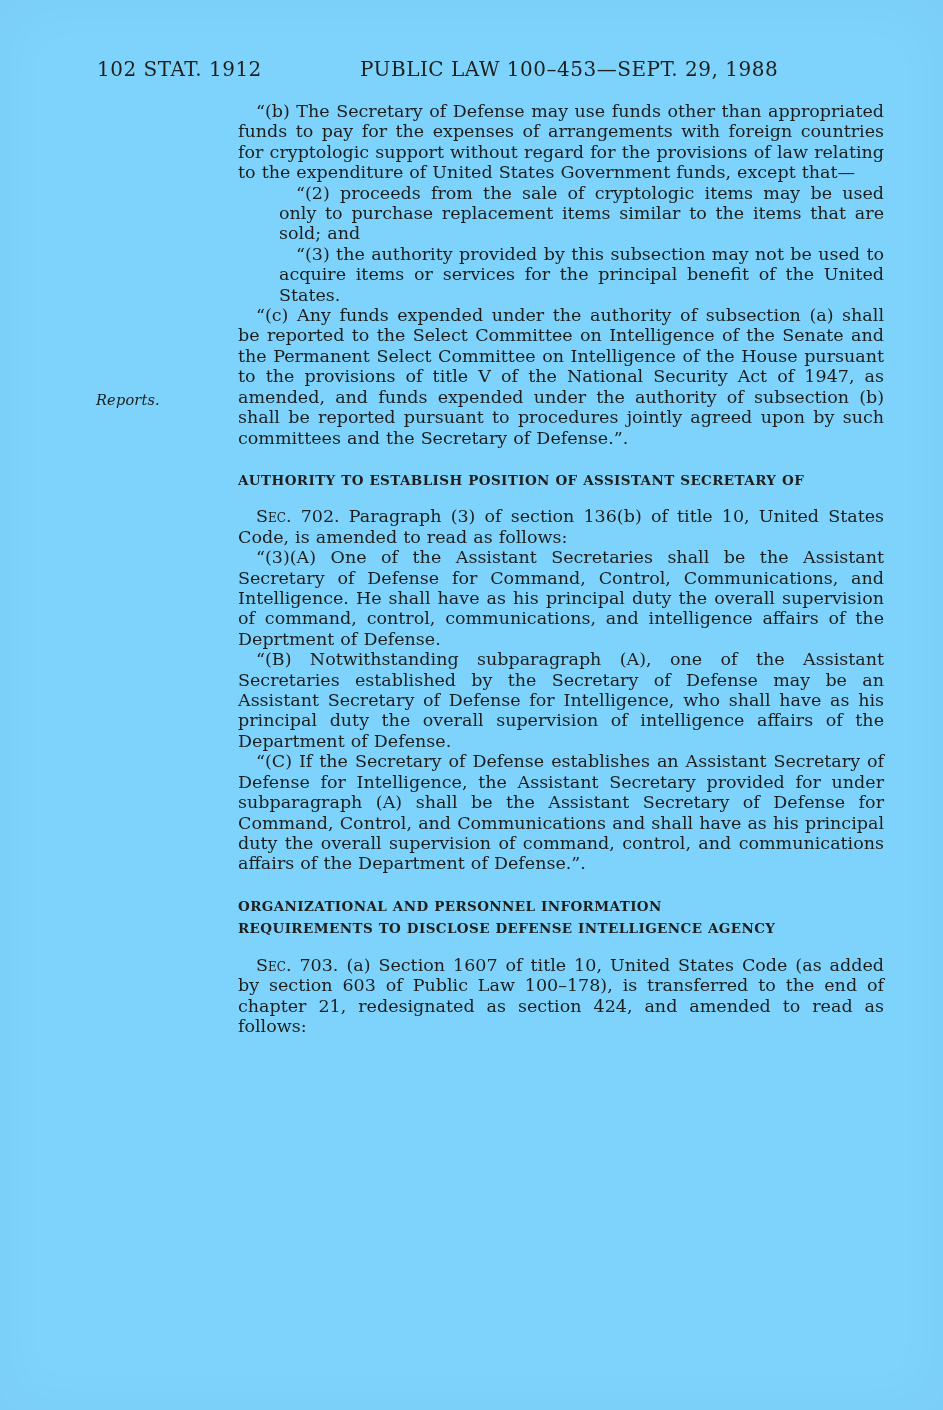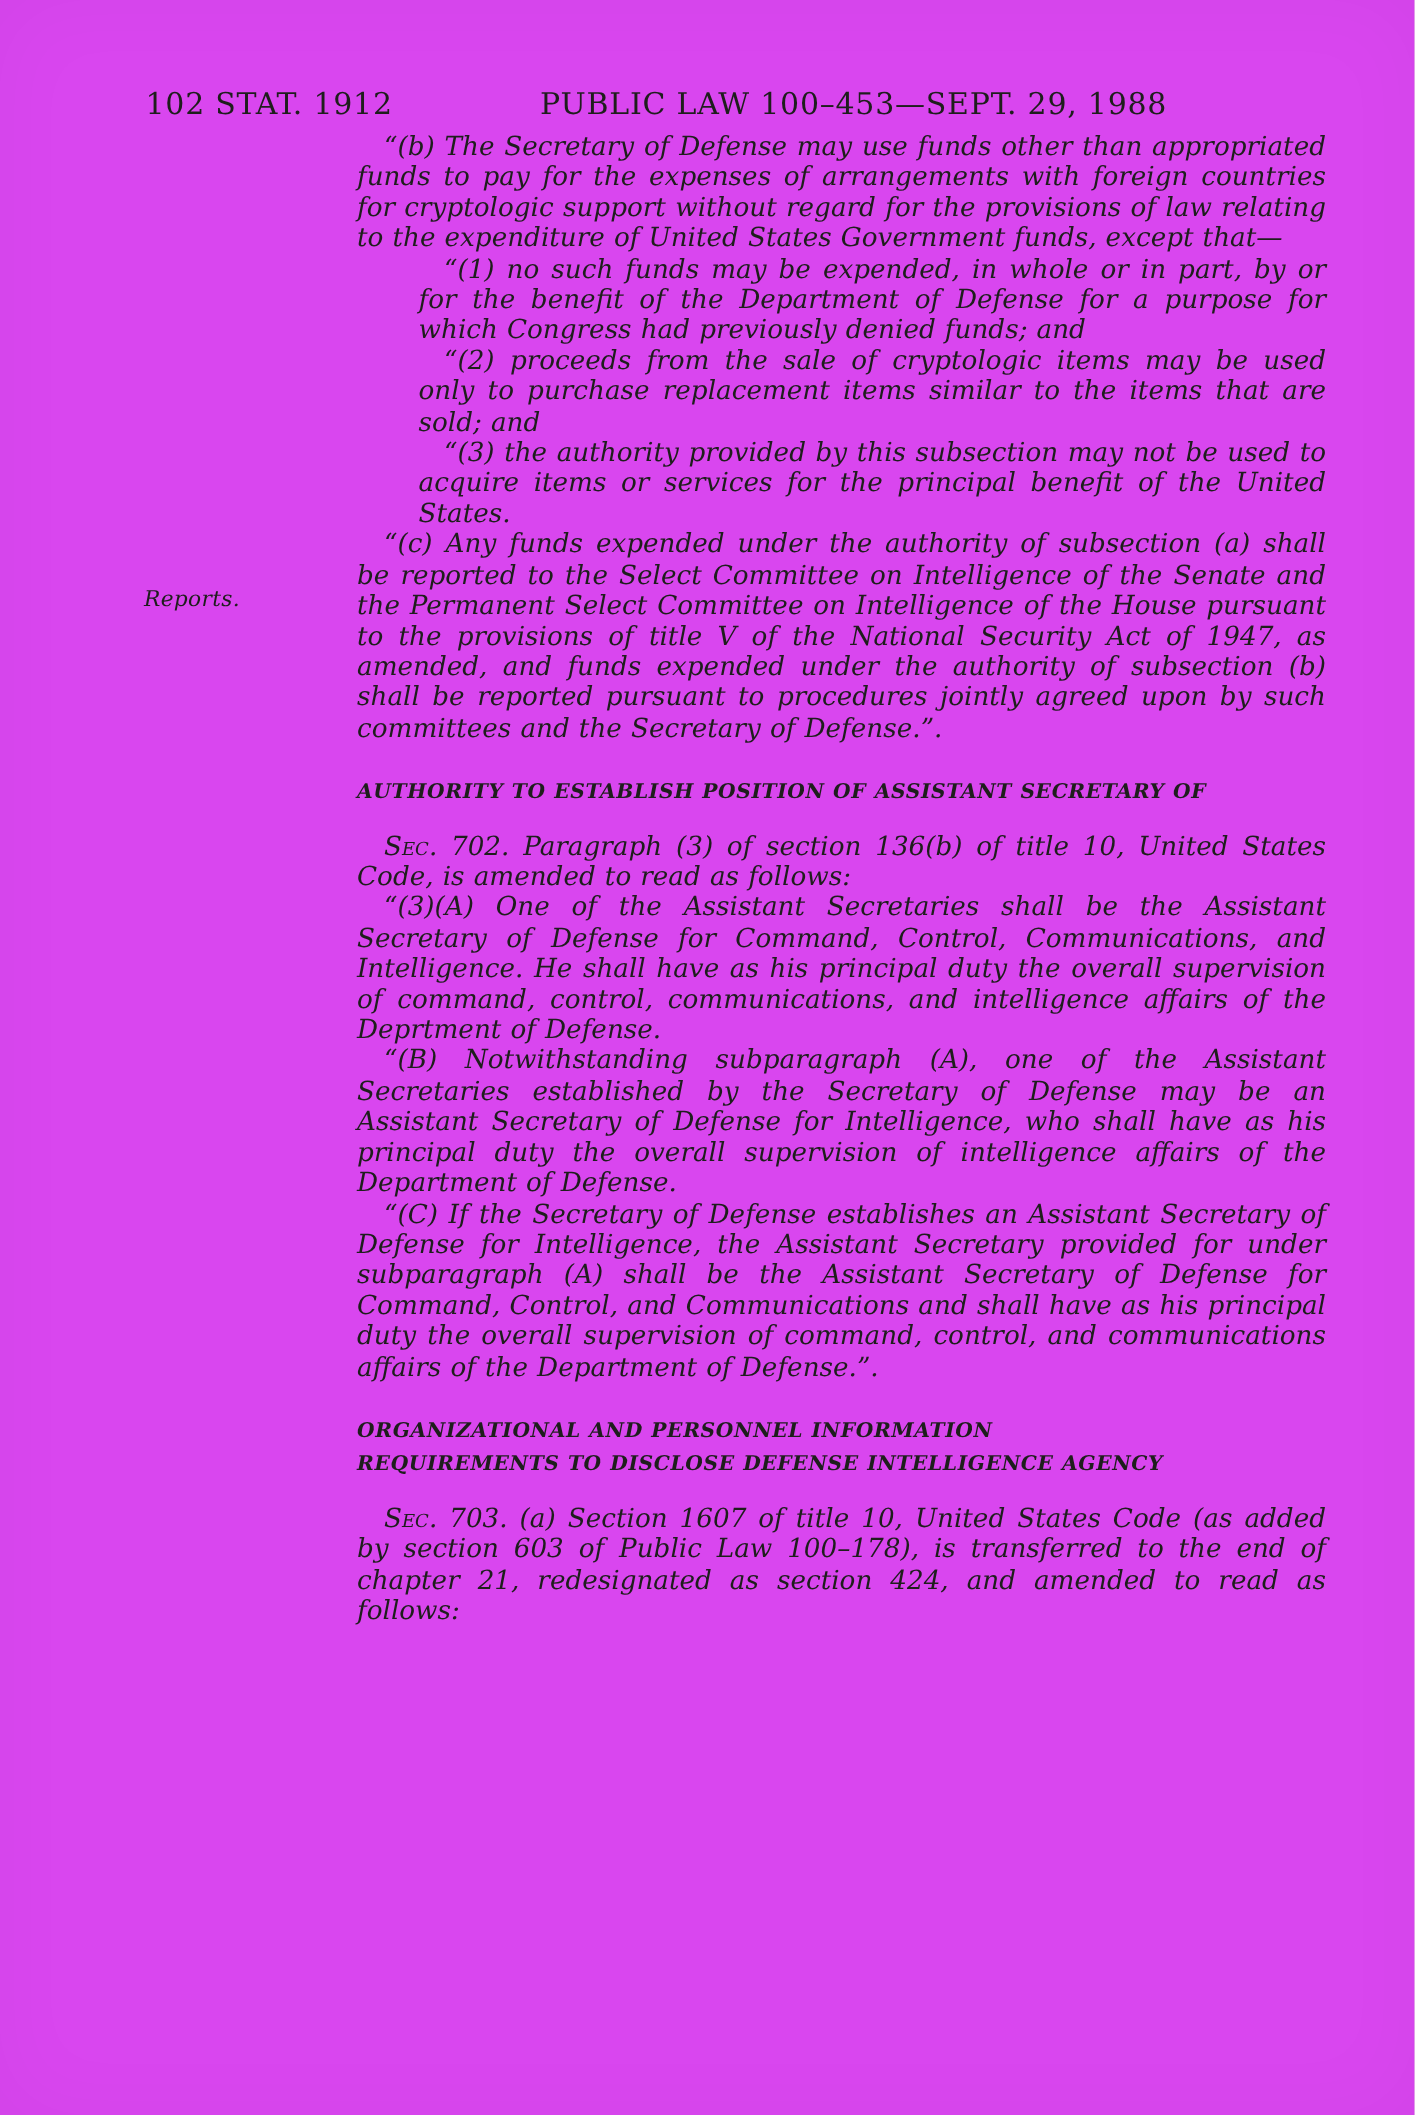--- a/index.html
+++ b/index.html
@@ -5,21 +5,21 @@
   html, body {
     margin: 0;
     padding: 0;
     background: #e8e8e6;
   }
   .page {
     position: relative;
     width: 943px;
     height: 1410px;
     margin: 0 auto;
-    background: #d946ef;
+    background: #7dd3fc;
     color: #1e1e1c;
     font-family: "DejaVu Serif", "Liberation Serif", serif;
     overflow: hidden;
     box-shadow: inset 0 0 60px rgba(0,0,0,0.03);
   }
   .page-header-stat {
     position: absolute;
     left: 97px;
     top: 57px;
     font-size: 20px;
@@ -38,27 +38,26 @@
     position: absolute;
     left: 96px;
     top: 392px;
     font-size: 14.5px;
     letter-spacing: 0.2px;
     font-style: italic;
   }
   .content {
     position: absolute;
     left: 238px;
-    top: 88px;
+    top: 101px;
     width: 646px;
     font-size: 17.5px;
     line-height: 20.4px;
     text-align: justify;
     word-spacing: 0.5px;
-    font-style: italic;
   }
   .content p {
     margin: 0;
     padding: 0;
   }
   .para {
     text-indent: 18px;
   }
   .sub {
     margin-left: 41px !important;
@@ -88,21 +87,20 @@
   <div class="page-header-stat">102 STAT. 1912</div>
 
   <div class="page-header-law">PUBLIC LAW 100–453—SEPT. 29, 1988</div>
 
   <div class="margin-note">Reports.</div>
 
   <div class="content">
 
     <p class="para">“(b) The Secretary of Defense may use funds other than appropriated funds to pay for the expenses of arrangements with foreign countries for cryptologic support without regard for the provisions of law relating to the expenditure of United States Government funds, except that—</p>
 
-    <p class="para sub">“(1) no such funds may be expended, in whole or in part, by or for the benefit of the Department of Defense for a purpose for which Congress had previously denied funds; and</p>
 
     <p class="para sub">“(2) proceeds from the sale of cryptologic items may be used only to purchase replacement items similar to the items that are sold; and</p>
 
     <p class="para sub">“(3) the authority provided by this subsection may not be used to acquire items or services for the principal benefit of the United States.</p>
 
     <p class="para">“(c) Any funds expended under the authority of subsection (a) shall be reported to the Select Committee on Intelligence of the Senate and the Permanent Select Committee on Intelligence of the House pursuant to the provisions of title V of the National Security Act of 1947, as amended, and funds expended under the authority of subsection (b) shall be reported pursuant to procedures jointly agreed upon by such committees and the Secretary of Defense.”.</p>
 
 
     <div class="heading-block">
       <p class="heading">AUTHORITY TO ESTABLISH POSITION OF ASSISTANT SECRETARY OF</p>

